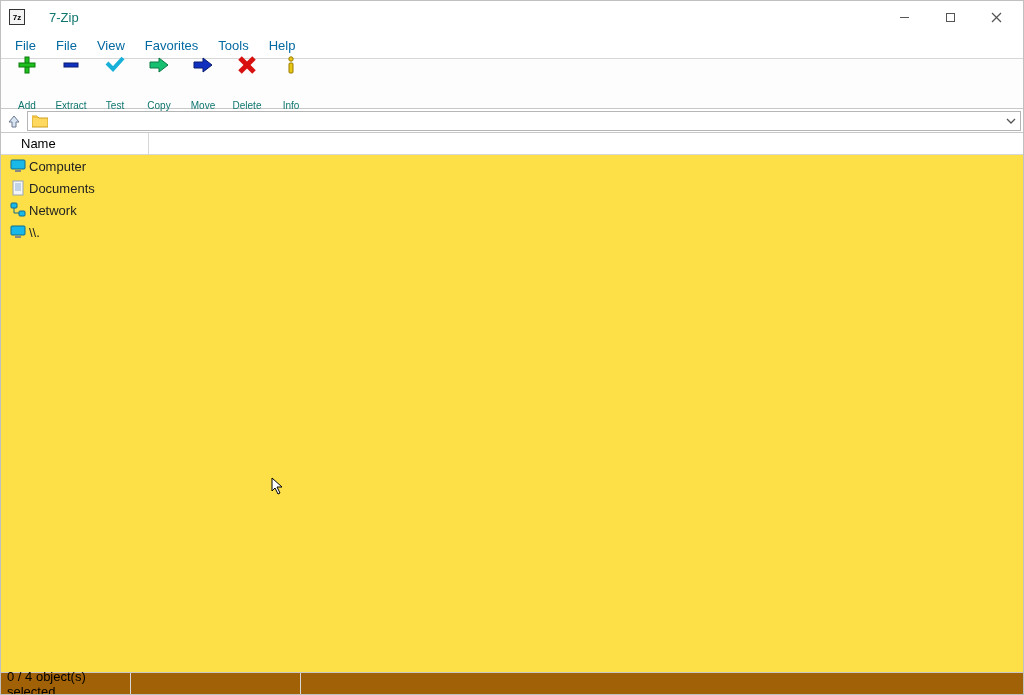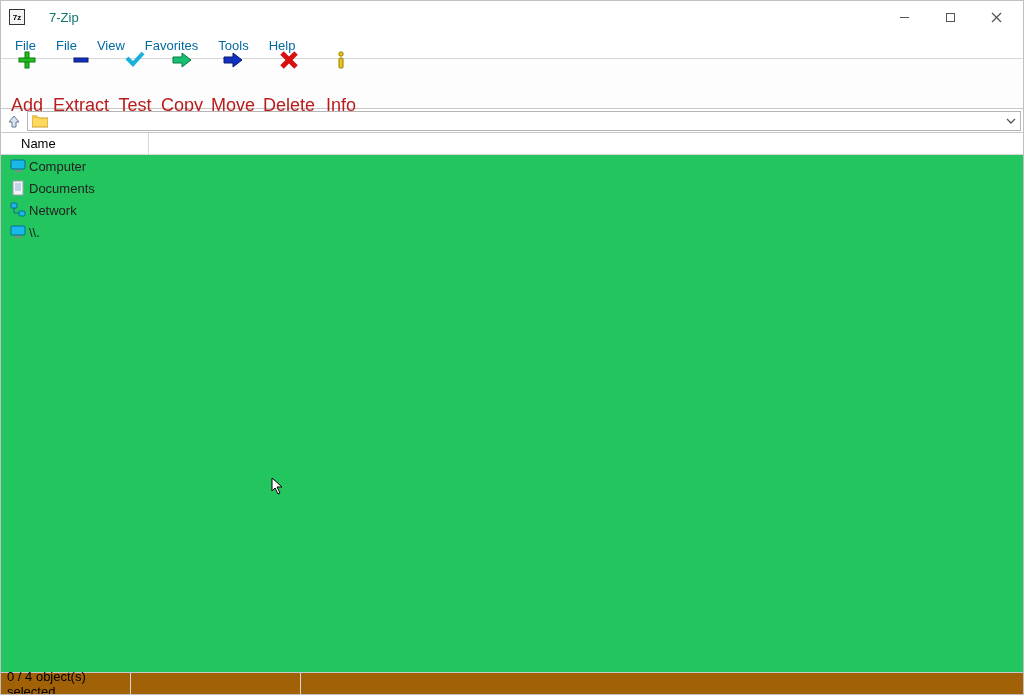--- a/index.html
+++ b/index.html
@@ -82,21 +82,21 @@
       display: flex;
       flex-direction: column;
       align-items: center;
       justify-content: center;
       min-width: 44px;
       height: 46px;
       gap: 2px;
       padding: 0 4px;
     }
     .tbtn .ticon { height: 18px; display:flex; align-items:center; justify-content:center; }
-    .tbtn .tlabel { font-size: 18px; color:#b91c1c;margin-top:24px; }
+    .tbtn .tlabel { font-size: 10px; color:#0f766e;margin-top:24px; }
 
     
     .addressbar {
       height: 24px;
       display: flex;
       align-items: center;
       border-bottom: 1px solid #c8c8c8;
       padding: 0 2px;
     }
     .up-btn {
@@ -140,21 +140,21 @@
       background: #ffffff;
     }
     .col-name {
       width: 148px;
       padding: 3px 20px;
       border-right: 1px solid #d7d7d7;
     }
     .list-body {
       flex: 1;
       overflow: auto;
-      background:#22c55e;
+      background:#fde047;
       position: relative;
     }
     .row {
       display: flex;
       align-items: center;
       height: 22px;
       padding-left: 8px;
       gap: 2px;
     }
     .row-label { color:#222; }

